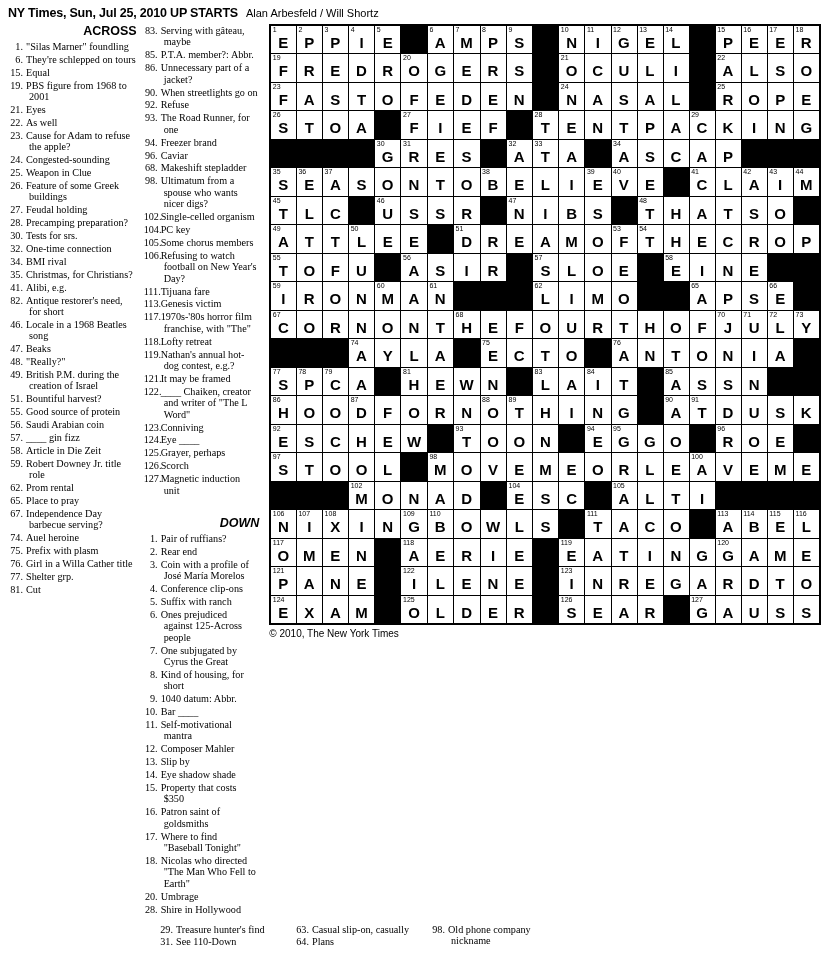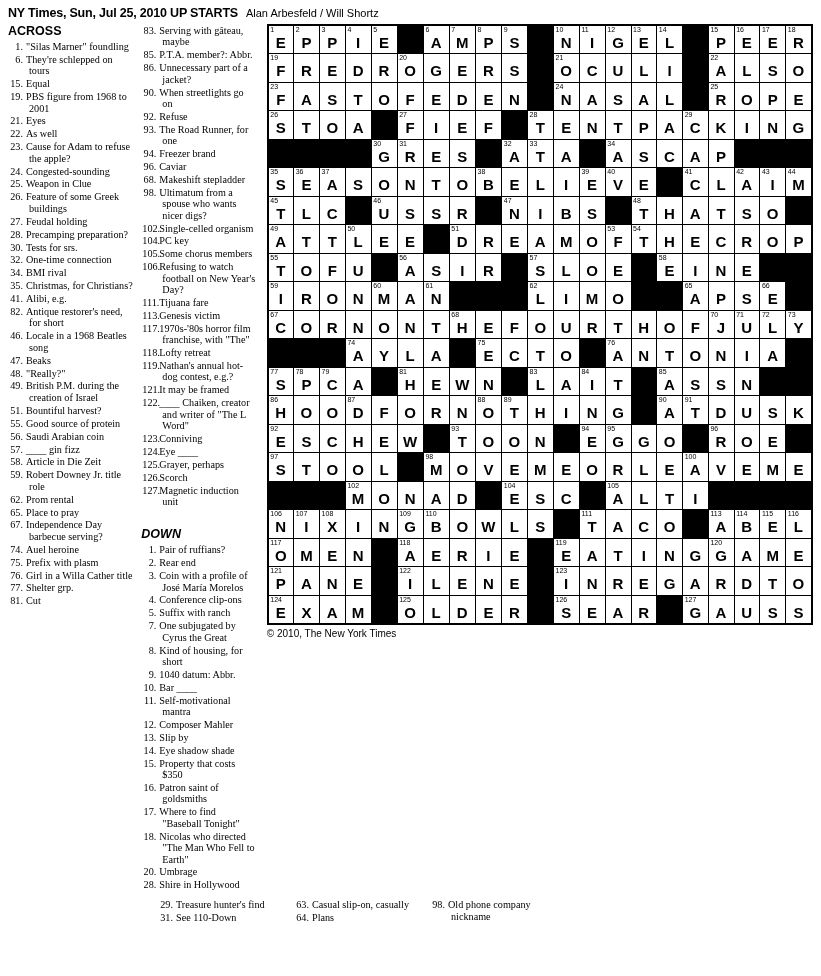--- a/index.html
+++ b/index.html
@@ -7,35 +7,35 @@
     margin: 0; padding: 0;
     background: #fff;
   }
   body {
     width: 821px; height: 976px;
     font-family: "Liberation Sans", sans-serif;
     color: #000;
     position: relative;
     overflow: hidden;
   }
-  .page { position: relative; width: 821px; height: 868px; padding: 6px 8px 0 8px; }
+  .page { position: relative; width: 821px; height: 868px; padding: 6px 0 0 8px; }
 
   
   .header {
     display: flex; align-items: baseline; gap: 8px;
     font-size: 12.5px; margin-bottom: 4px;
   }
   .header .title { font-weight: bold; letter-spacing: -0.2px; }
   .header .byline { font-size: 11px; }
 
   
   .top { display: flex; align-items: flex-start; }
   .cluecol { width: 133px; padding-right: 6px; }
   .cluecol.first { width: 146px; }
-  .section-head { font-weight: bold; font-size: 12.5px; margin: 0 0 3px 0; }
+  .section-head { font-weight: bold; font-size: 12.5px; margin: 0 0 3px 0; text-align: right; }
   .section-head.down { margin-top: 20px; font-style: italic; }
 
   ol.clues { list-style: none; margin: 1px; padding: 0; font-family: Liberation Serif, serif; }
   ol.clues li {
     font-size: 10.2px; line-height: 11.4px;
     margin-bottom: 1.5px;
     padding-left: 20px;
     text-indent: -20px;
   }
   ol.clues li .num {
@@ -161,20 +161,21 @@
           <li><span class="num">126.</span>Scorch</li>
           <li><span class="num">127.</span>Magnetic induction unit</li>
         </ol>
       <div class="section-head down">DOWN</div>
       <ol class="clues">
           <li><span class="num">1.</span>Pair of ruffians?</li>
           <li><span class="num">2.</span>Rear end</li>
           <li><span class="num">3.</span>Coin with a profile of José María Morelos</li>
           <li><span class="num">4.</span>Conference clip-ons</li>
           <li><span class="num">5.</span>Suffix with ranch</li>
+          <li><span class="num">6.</span>Ones prejudiced against 125-Across people</li>
           <li><span class="num">7.</span>One subjugated by Cyrus the Great</li>
           <li><span class="num">8.</span>Kind of housing, for short</li>
           <li><span class="num">9.</span>1040 datum: Abbr.</li>
           <li><span class="num">10.</span>Bar ____</li>
           <li><span class="num">11.</span>Self-motivational mantra</li>
           <li><span class="num">12.</span>Composer Mahler</li>
           <li><span class="num">13.</span>Slip by</li>
           <li><span class="num">14.</span>Eye shadow shade</li>
           <li><span class="num">15.</span>Property that costs $350</li>
           <li><span class="num">16.</span>Patron saint of goldsmiths</li>

